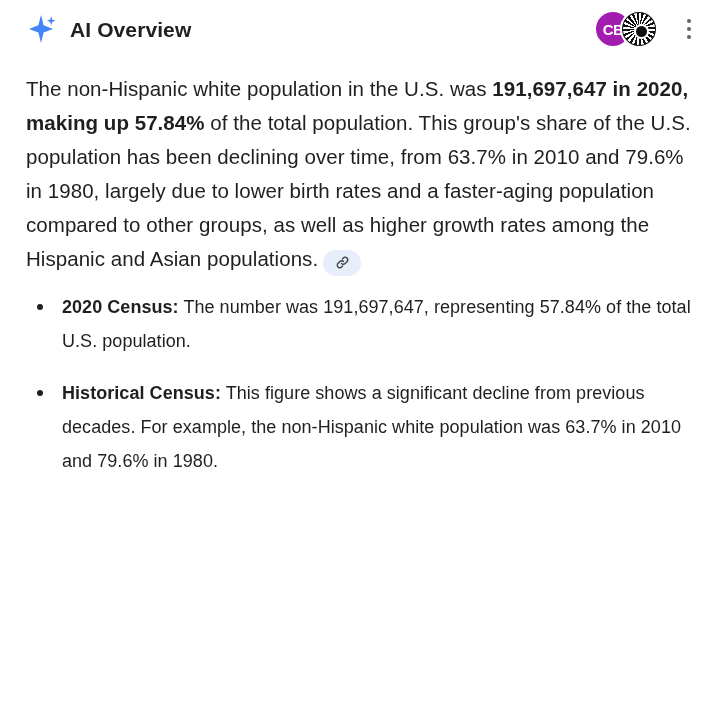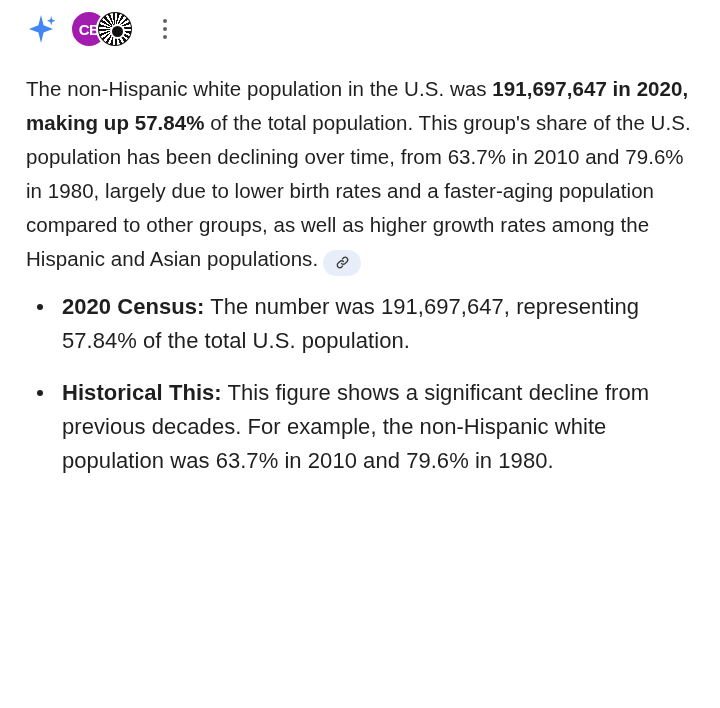--- a/index.html
+++ b/index.html
@@ -140,21 +140,21 @@
 
   
   ul.bullets {
     list-style: none;
     margin: 14px 0 0 0;
     padding: 0;
   }
   ul.bullets > li {
     position: relative;
     padding-left: 36px;
-    font-size: 22px;
+    font-size: 18px;
     line-height: 34px;
     margin-bottom: 18px;
     letter-spacing: 0.05px;
   }
   ul.bullets > li::before {
     content: "";
     position: absolute;
     left: 11px;
     top: 14px;
     width: 6px;
@@ -169,20 +169,21 @@
 
 <div class="page">
 
   <div class="header">
     <span class="sparkle-icon">
       <svg width="30" height="30" viewBox="0 0 30 30" aria-hidden="true">
         <path d="M15 1 L17.6 11.2 L27 14.9 L17.6 18.6 L15 29 L12.4 18.6 L3 14.9 L12.4 11.2 Z" fill="#4285f4"></path>
         <path d="M25.2 2.2 L26.2 5.6 L29.4 6.8 L26.2 8 L25.2 11.4 L24.2 8 L21 6.8 L24.2 5.6 Z" fill="#4285f4"></path>
       </svg>
     </span>
+    <span class="header-title">AI Overview</span>
 
     <span class="source-badges">
       <span class="badge">CB</span>
       <span class="badge second">
         <span class="wheel"></span>
       </span>
     </span>
 
     <span class="kebab">
       <span></span>
@@ -195,17 +196,17 @@
 
     <p class="para"><span>The non-Hispanic white population in the U.S. was </span><b>191,697,647 in 2020, making up 57.84%</b><span> of the total population. This group's share of the U.S. population has been declining over time, from 63.7% in 2010 and 79.6% in 1980, largely due to lower birth rates and a faster-aging population compared to other groups, as well as higher growth rates among the Hispanic and Asian populations.</span><span class="link-chip">
           <svg width="17" height="17" viewBox="0 0 24 24" aria-hidden="true">
             <path d="M10.6 13.4a3.6 3.6 0 0 0 5.1 0l2.6-2.6a3.6 3.6 0 0 0-5.1-5.1l-1.3 1.3" fill="none" stroke="#3c4043" stroke-width="1.9" stroke-linecap="round"></path>
             <path d="M13.4 10.6a3.6 3.6 0 0 0-5.1 0l-2.6 2.6a3.6 3.6 0 0 0 5.1 5.1l1.3-1.3" fill="none" stroke="#3c4043" stroke-width="1.9" stroke-linecap="round"></path>
           </svg>
         </span></p>
 
     <ul class="bullets">
       <li><b>2020 Census:</b><span> The number was 191,697,647, representing 57.84% of the total U.S. population.</span></li>
-      <li><b>Historical This:</b><span> This figure shows a significant decline from previous decades. For example, the non-Hispanic white population was 63.7% in 2010 and 79.6% in 1980.</span></li>
+      <li><b>Historical Census:</b><span> This figure shows a significant decline from previous decades. For example, the non-Hispanic white population was 63.7% in 2010 and 79.6% in 1980.</span></li>
     </ul>
 
   </div>
 </div>
 
 </body></html>

